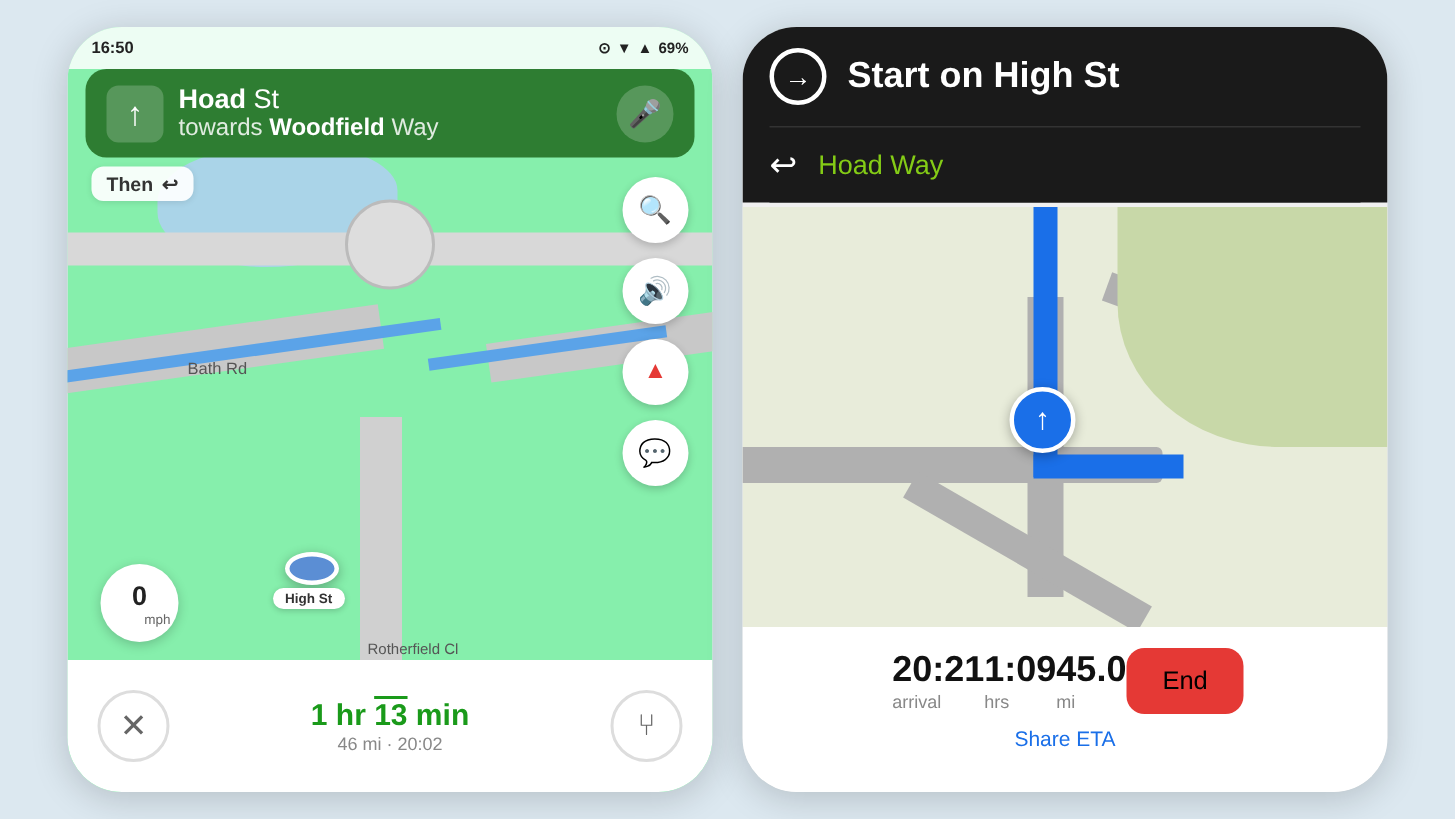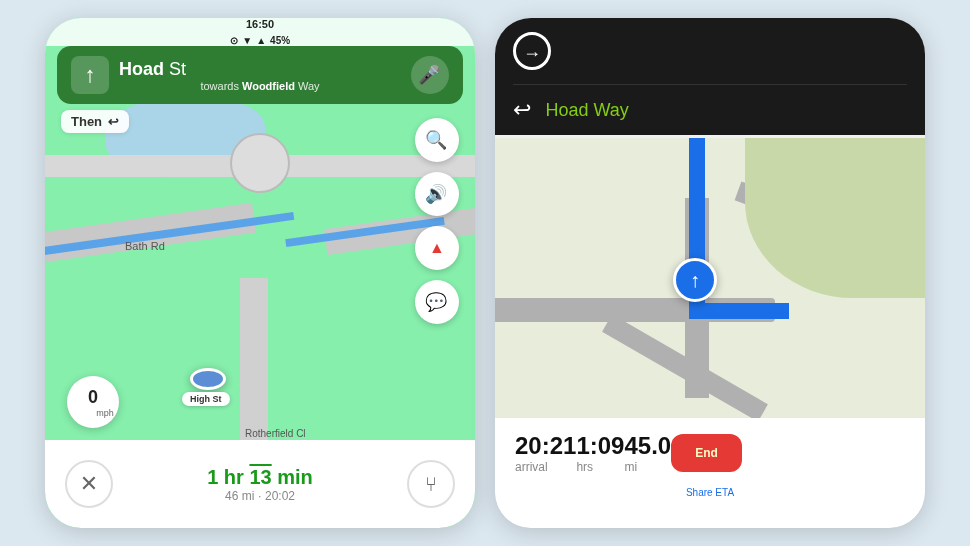--- a/index.html
+++ b/index.html
@@ -33,21 +33,20 @@
       height: 28px;
       background: rgba(255,255,255,0.85);
       z-index: 10;
       display: flex;
       align-items: center;
       justify-content: space-between;
       padding: 0 16px;
       font-size: 11px;
       font-weight: 600;
       color: #222;
-      flex-direction: column;
     }
     .status-bar .time { font-weight: 700; }
     .status-icons { display: flex; align-items: center; gap: 4px; font-size: 10px; }
 
     
     .map-area {
       position: absolute;
       top: 0; left: 0; right: 0; bottom: 0;
       background: #86efac;
       overflow: hidden;
@@ -282,21 +281,21 @@
       width: 38px;
       height: 38px;
       display: flex;
       align-items: center;
       justify-content: center;
     }
     .nav-arrow { color: white; font-size: 22px; }
     .nav-street-info { flex: 1; }
     .nav-street-name { color: white; font-size: 18px; font-weight: 700; }
     .nav-street-name span { font-weight: 400; }
-    .nav-towards { color: rgba(255,255,255,0.85); font-size: 11px; text-align: center; }
+    .nav-towards { color: rgba(255,255,255,0.85); font-size: 16px; }
     .nav-towards b { color: white; }
     .mic-btn {
       width: 38px; height: 38px;
       background: rgba(255,255,255,0.2);
       border-radius: 50%;
       display: flex; align-items: center; justify-content: center;
       color: white; font-size: 18px;
     }
     .nav-then-card {
       background: rgba(255,255,255,0.92);
@@ -505,41 +504,42 @@
       bottom: 0; left: 0; right: 0;
       background: white;
       height: 110px;
       border-radius: 0 0 36px 36px;
       z-index: 30;
       padding: 0 20px;
     }
     .stats-row {
       display: flex;
       align-items: center;
-      justify-content: flex-start;
+      justify-content: center;
       padding: 14px 12px 6px 0;
+      margin-left: 16px;
     }
     .stat-item { text-align: left; }
     .stat-num { font-size: 24px; font-weight: 700; color: #111; }
     .stat-label { font-size: 12px; color: #888; }
     .end-btn {
       background: #e53935;
-      color: #fef9c3;
+      color: #000000;
       border-radius: 12px;
       padding: 12px 24px;
-      font-size: 12px;
-      font-weight: 700;
+      font-size: 17px;
+      font-weight: 400;
     }
     .share-row {
       text-align: center;
       padding: 2px 0 8px 0;
     }
     .share-link {
       color: #1a6fe8;
-      font-size: 10px;
+      font-size: 14px;
       font-weight: 500;
     }
 
     
     .overline-text { text-decoration: overline; }
   </style>
 </head>
 <body>
 
 <div class="phone-left">
@@ -566,21 +566,21 @@
       <div class="user-location-label">High St</div>
     </div>
   </div>
 
   <div class="status-bar">
     <span class="time">16:50</span>
     <div class="status-icons">
       <span>⊙</span>
       <span>▼</span>
       <span>▲</span>
-      <span>45%</span>
+      <span>69%</span>
     </div>
   </div>
 
   <div class="nav-header">
     <div class="nav-main-card">
       <div class="nav-arrow-box">
         <span class="nav-arrow">↑</span>
       </div>
       <div class="nav-street-info">
         <div class="nav-street-name">
@@ -631,20 +631,21 @@
 
 <div class="phone-right">
 
   <div class="nav-header-dark">
     <div class="nav-primary-row">
       <div class="start-icon">
         <div class="start-circle-icon">
           <span>→</span>
         </div>
       </div>
+      <span class="nav-primary-text">Start on High St</span>
     </div>
     <div class="nav-secondary-row">
       <span class="turn-icon-left">↩</span>
       <span class="nav-secondary-text">Hoad Way</span>
     </div>
   </div>
 
   <div class="map-area-right">
     <div class="green-area"></div>
     <div class="r-road-v"></div>

